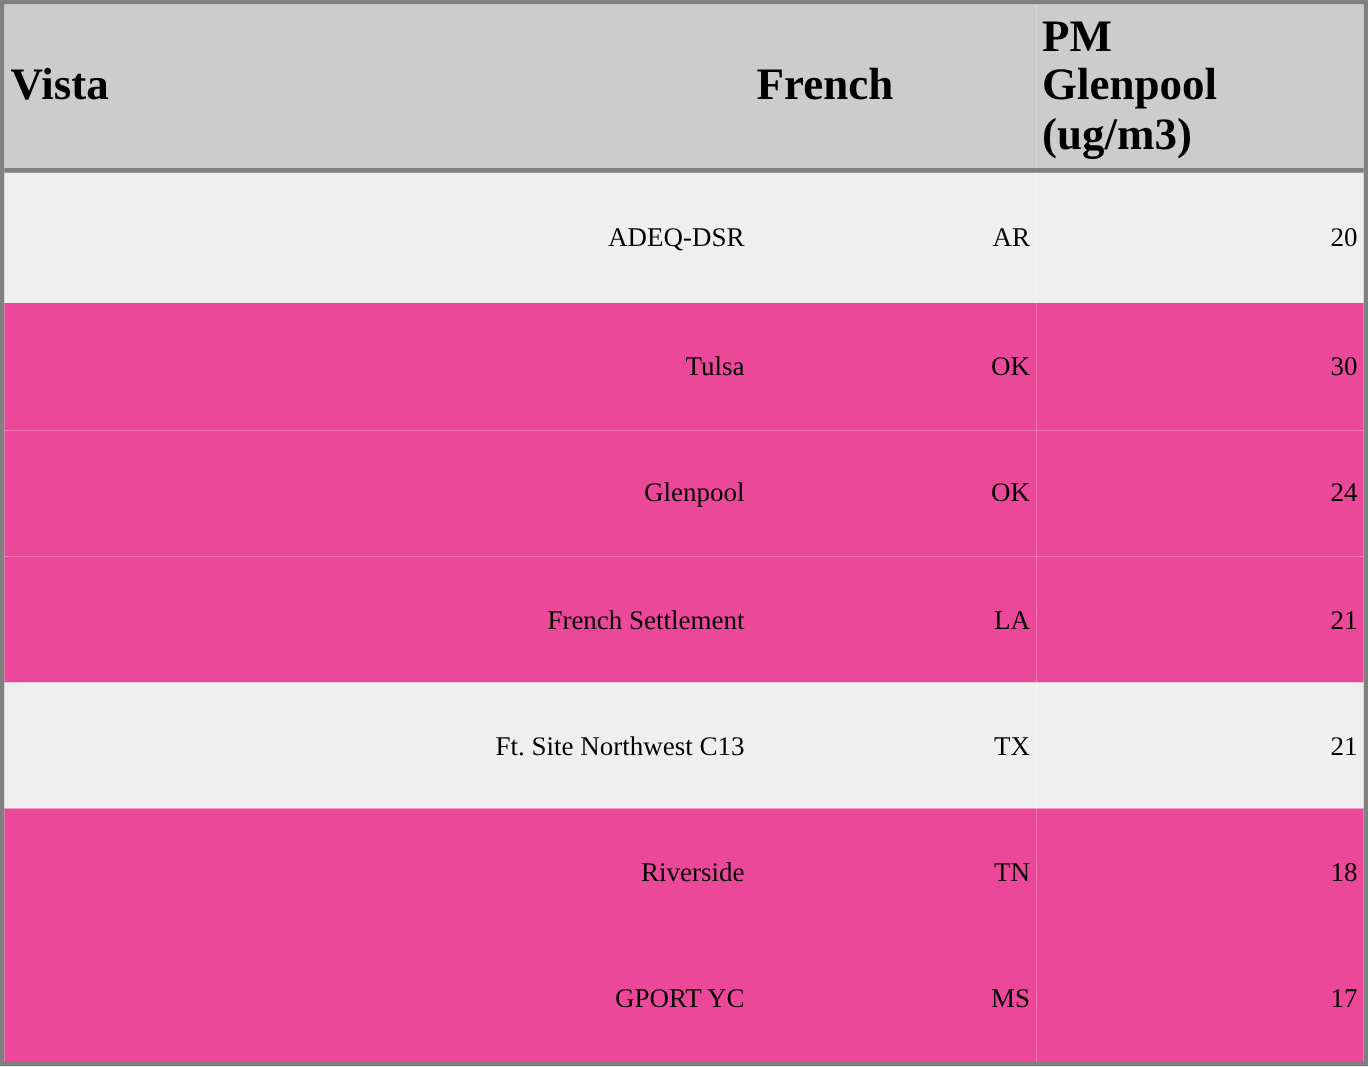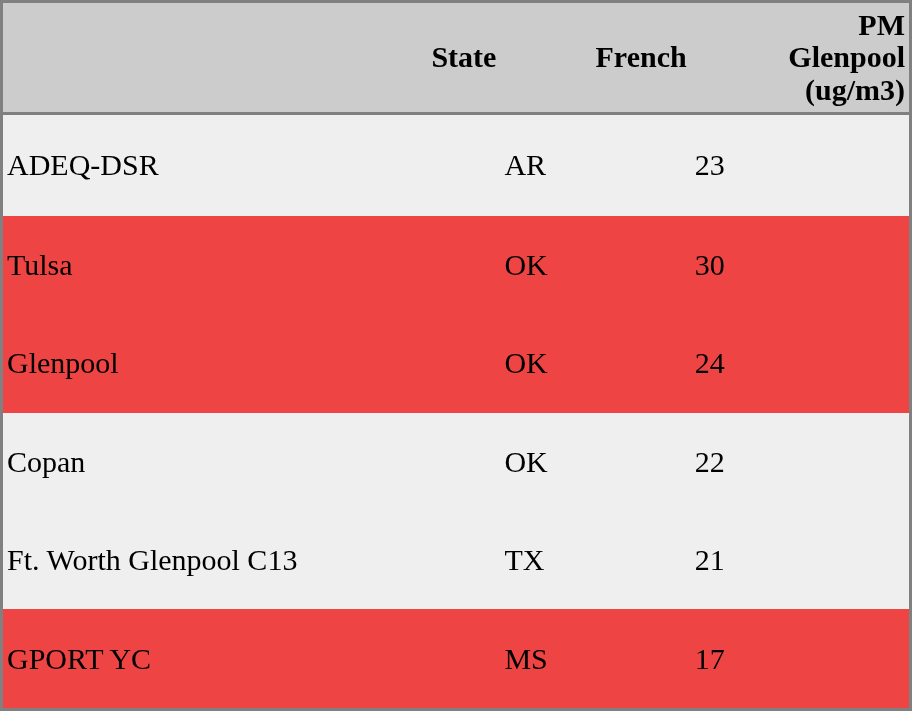--- a/index.html
+++ b/index.html
@@ -25,91 +25,96 @@
     height: 100%;
     border-collapse: collapse;
     table-layout: fixed;
   }
   table.data-table thead th {
     background: #cccccc;
     color: #000000;
     font-weight: bold;
     font-size: 30px;
     font-family: "Liberation Serif", serif;
-    text-align: right;
+    text-align: left;
     vertical-align: middle;
     padding: 6px 4px;
     line-height: 1.08;
     border-bottom: 3px solid #808080;
   }
   table.data-table tbody td {
-    font-size: 30px;
+    font-size: 18px;
     color: #000000;
-    text-align: left;
+    text-align: right;
     vertical-align: middle;
     padding: 4px 4px;
     border: none;
     font-family: "Liberation Serif", serif;
   }
   table.data-table tbody tr.odd-row td {
     background: #efefef;
   }
   table.data-table tbody tr.even-row td {
-    background: #ef4444;
+    background: #ec4899;
   }
   col.col-site   { width: 54.9%; }
   col.col-state  { width: 21.0%; }
   col.col-value  { width: 24.1%; }
 </style>
 </head>
 <body>
 
 <div class="table-frame">
   <table class="data-table">
     <colgroup>
       <col class="col-site">
       <col class="col-state">
       <col class="col-value">
     </colgroup>
     <thead>
       <tr>
-        <th>State</th>
+        <th>Vista</th>
         <th>French</th>
         <th>
           <div>PM</div>
           <div>Glenpool</div>
           <div>(ug/m3)</div>
         </th>
       </tr>
     </thead>
     <tbody>
       <tr class="odd-row">
         <td>ADEQ-DSR</td>
         <td>AR</td>
-        <td>23</td>
+        <td>20</td>
       </tr>
       <tr class="even-row">
         <td>Tulsa</td>
         <td>OK</td>
         <td>30</td>
       </tr>
       <tr class="even-row">
         <td>Glenpool</td>
         <td>OK</td>
         <td>24</td>
       </tr>
-      <tr class="odd-row">
-        <td>Copan</td>
-        <td>OK</td>
-        <td>22</td>
+      <tr class="even-row">
+        <td>French Settlement</td>
+        <td>LA</td>
+        <td>21</td>
       </tr>
       <tr class="odd-row">
-        <td>Ft. Worth Glenpool C13</td>
+        <td>Ft. Site Northwest C13</td>
         <td>TX</td>
         <td>21</td>
+      </tr>
+      <tr class="even-row">
+        <td>Riverside</td>
+        <td>TN</td>
+        <td>18</td>
       </tr>
       <tr class="even-row">
         <td>GPORT YC</td>
         <td>MS</td>
         <td>17</td>
       </tr>
     </tbody>
   </table>
 </div>
 

